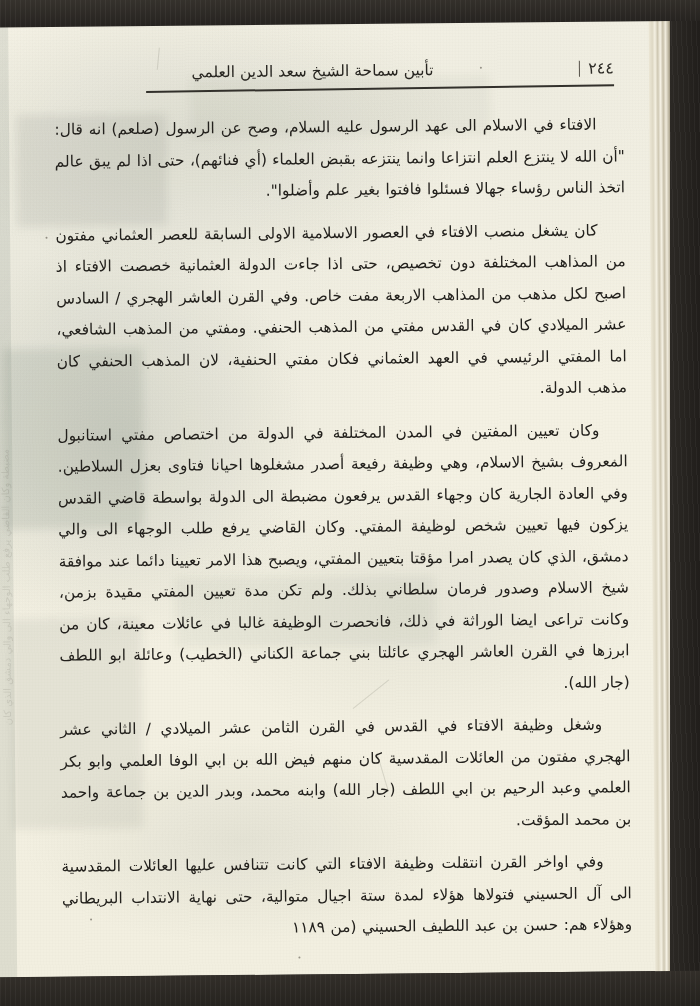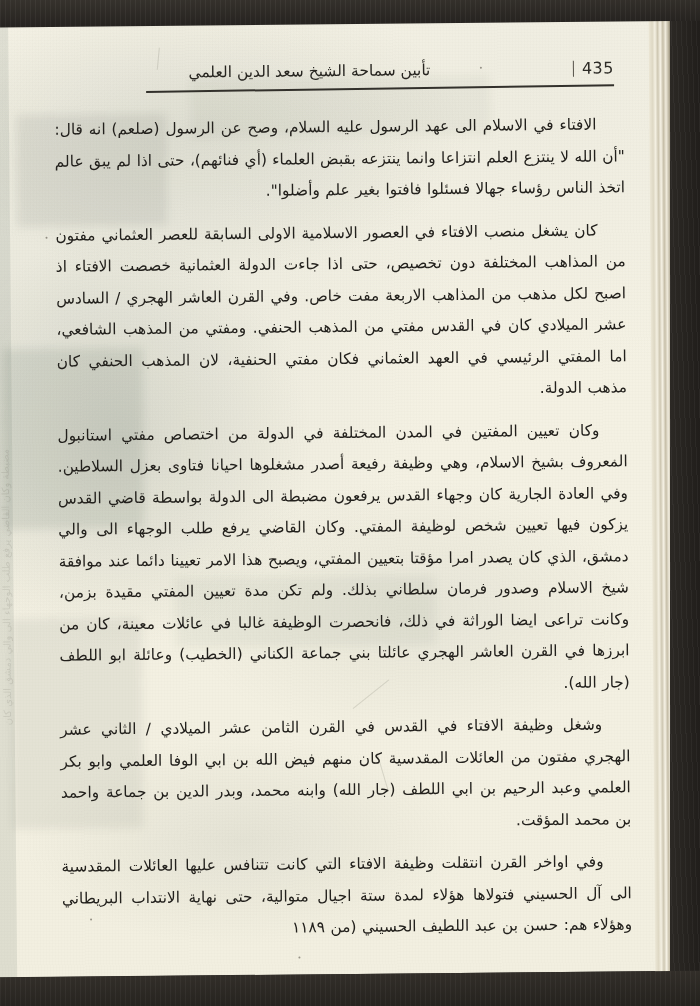--- a/index.html
+++ b/index.html
@@ -258,21 +258,21 @@
 
     <div class="speck" style="left:54px; top:218px; width:2px; height:2px;"></div>
     <div class="speck" style="left:620px; top:446px; width:2px; height:2px;"></div>
     <div class="speck" style="left:92px; top:900px; width:2px; height:2px;"></div>
     <div class="speck" style="left:300px; top:940px; width:2px; height:2px;"></div>
     <div class="speck" style="left:490px; top:52px; width:2px; height:2px;"></div>
 
     <div class="text-area">
 
       <div class="running-header">
-        <div class="folio">435</div>
+        <div class="folio">٢٤٤</div>
         <div class="header-title">تأبين سماحة الشيخ سعد الدين العلمي</div>
       </div>
       <div class="header-rule"></div>
 
       <div class="body-text">
         <p class="para">الافتاء في الاسلام الى عهد الرسول عليه السلام، وصح عن الرسول (صلعم) انه قال: "أن الله لا ينتزع العلم انتزاعا وانما ينتزعه بقبض العلماء (أي فنائهم)، حتى اذا لم يبق عالم اتخذ الناس رؤساء جهالا فسئلوا فافتوا بغير علم وأضلوا".</p>
         <p class="para">كان يشغل منصب الافتاء في العصور الاسلامية الاولى السابقة للعصر العثماني مفتون من المذاهب المختلفة دون تخصيص، حتى اذا جاءت الدولة العثمانية خصصت الافتاء اذ اصبح لكل مذهب من المذاهب الاربعة مفت خاص. وفي القرن العاشر الهجري / السادس عشر الميلادي كان في القدس مفتي من المذهب الحنفي. ومفتي من المذهب الشافعي، اما المفتي الرئيسي في العهد العثماني فكان مفتي الحنفية، لان المذهب الحنفي كان مذهب الدولة.</p>
         <p class="para">وكان تعيين المفتين في المدن المختلفة في الدولة من اختصاص مفتي استانبول المعروف بشيخ الاسلام، وهي وظيفة رفيعة أصدر مشغلوها احيانا فتاوى بعزل السلاطين. وفي العادة الجارية كان وجهاء القدس يرفعون مضبطة الى الدولة بواسطة قاضي القدس يزكون فيها تعيين شخص لوظيفة المفتي. وكان القاضي يرفع طلب الوجهاء الى والي دمشق، الذي كان يصدر امرا مؤقتا بتعيين المفتي، ويصبح هذا الامر تعيينا دائما عند موافقة شيخ الاسلام وصدور فرمان سلطاني بذلك. ولم تكن مدة تعيين المفتي مقيدة بزمن، وكانت تراعى ايضا الوراثة في ذلك، فانحصرت الوظيفة غالبا في عائلات معينة، كان من ابرزها في القرن العاشر الهجري عائلتا بني جماعة الكناني (الخطيب) وعائلة ابو اللطف (جار الله).</p>
         <p class="para">وشغل وظيفة الافتاء في القدس في القرن الثامن عشر الميلادي / الثاني عشر الهجري مفتون من العائلات المقدسية كان منهم فيض الله بن ابي الوفا العلمي وابو بكر العلمي وعبد الرحيم بن ابي اللطف (جار الله) وابنه محمد، وبدر الدين بن جماعة واحمد بن محمد المؤقت.</p>
         <p class="para">وفي اواخر القرن انتقلت وظيفة الافتاء التي كانت تتنافس عليها العائلات المقدسية الى آل الحسيني فتولاها هؤلاء لمدة ستة اجيال متوالية، حتى نهاية الانتداب البريطاني وهؤلاء هم: حسن بن عبد اللطيف الحسيني (من ١١٨٩</p>

